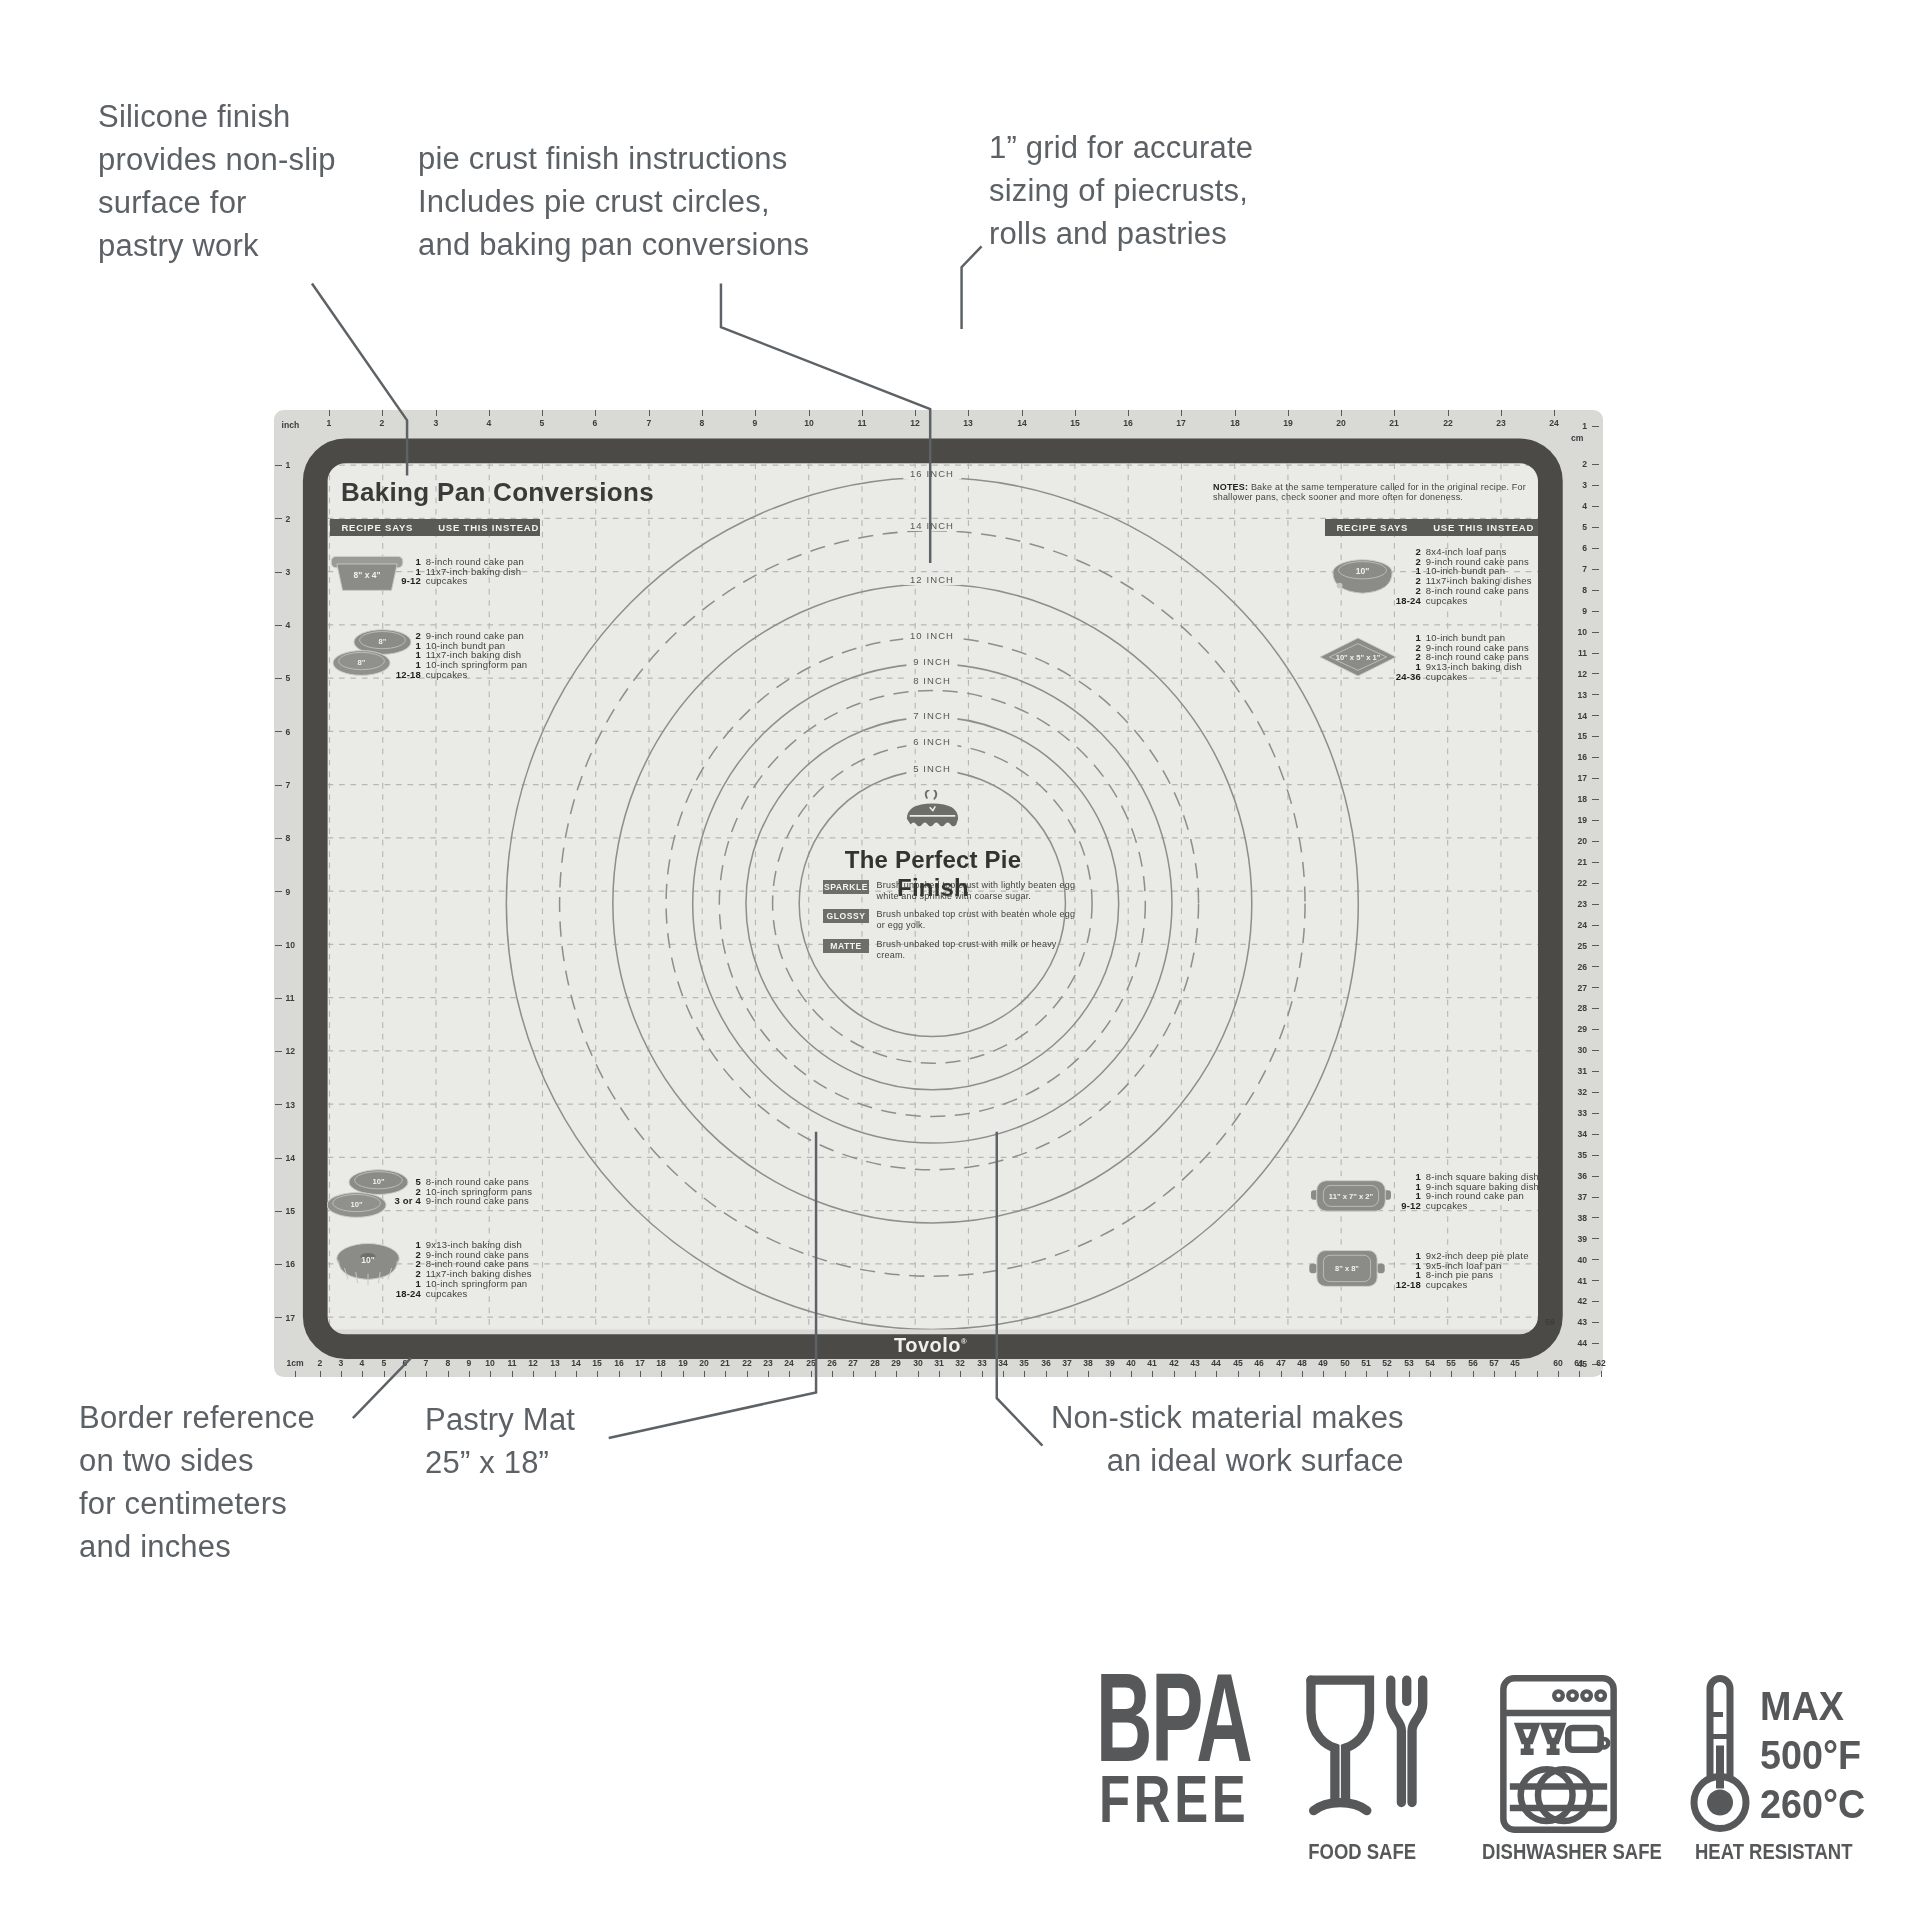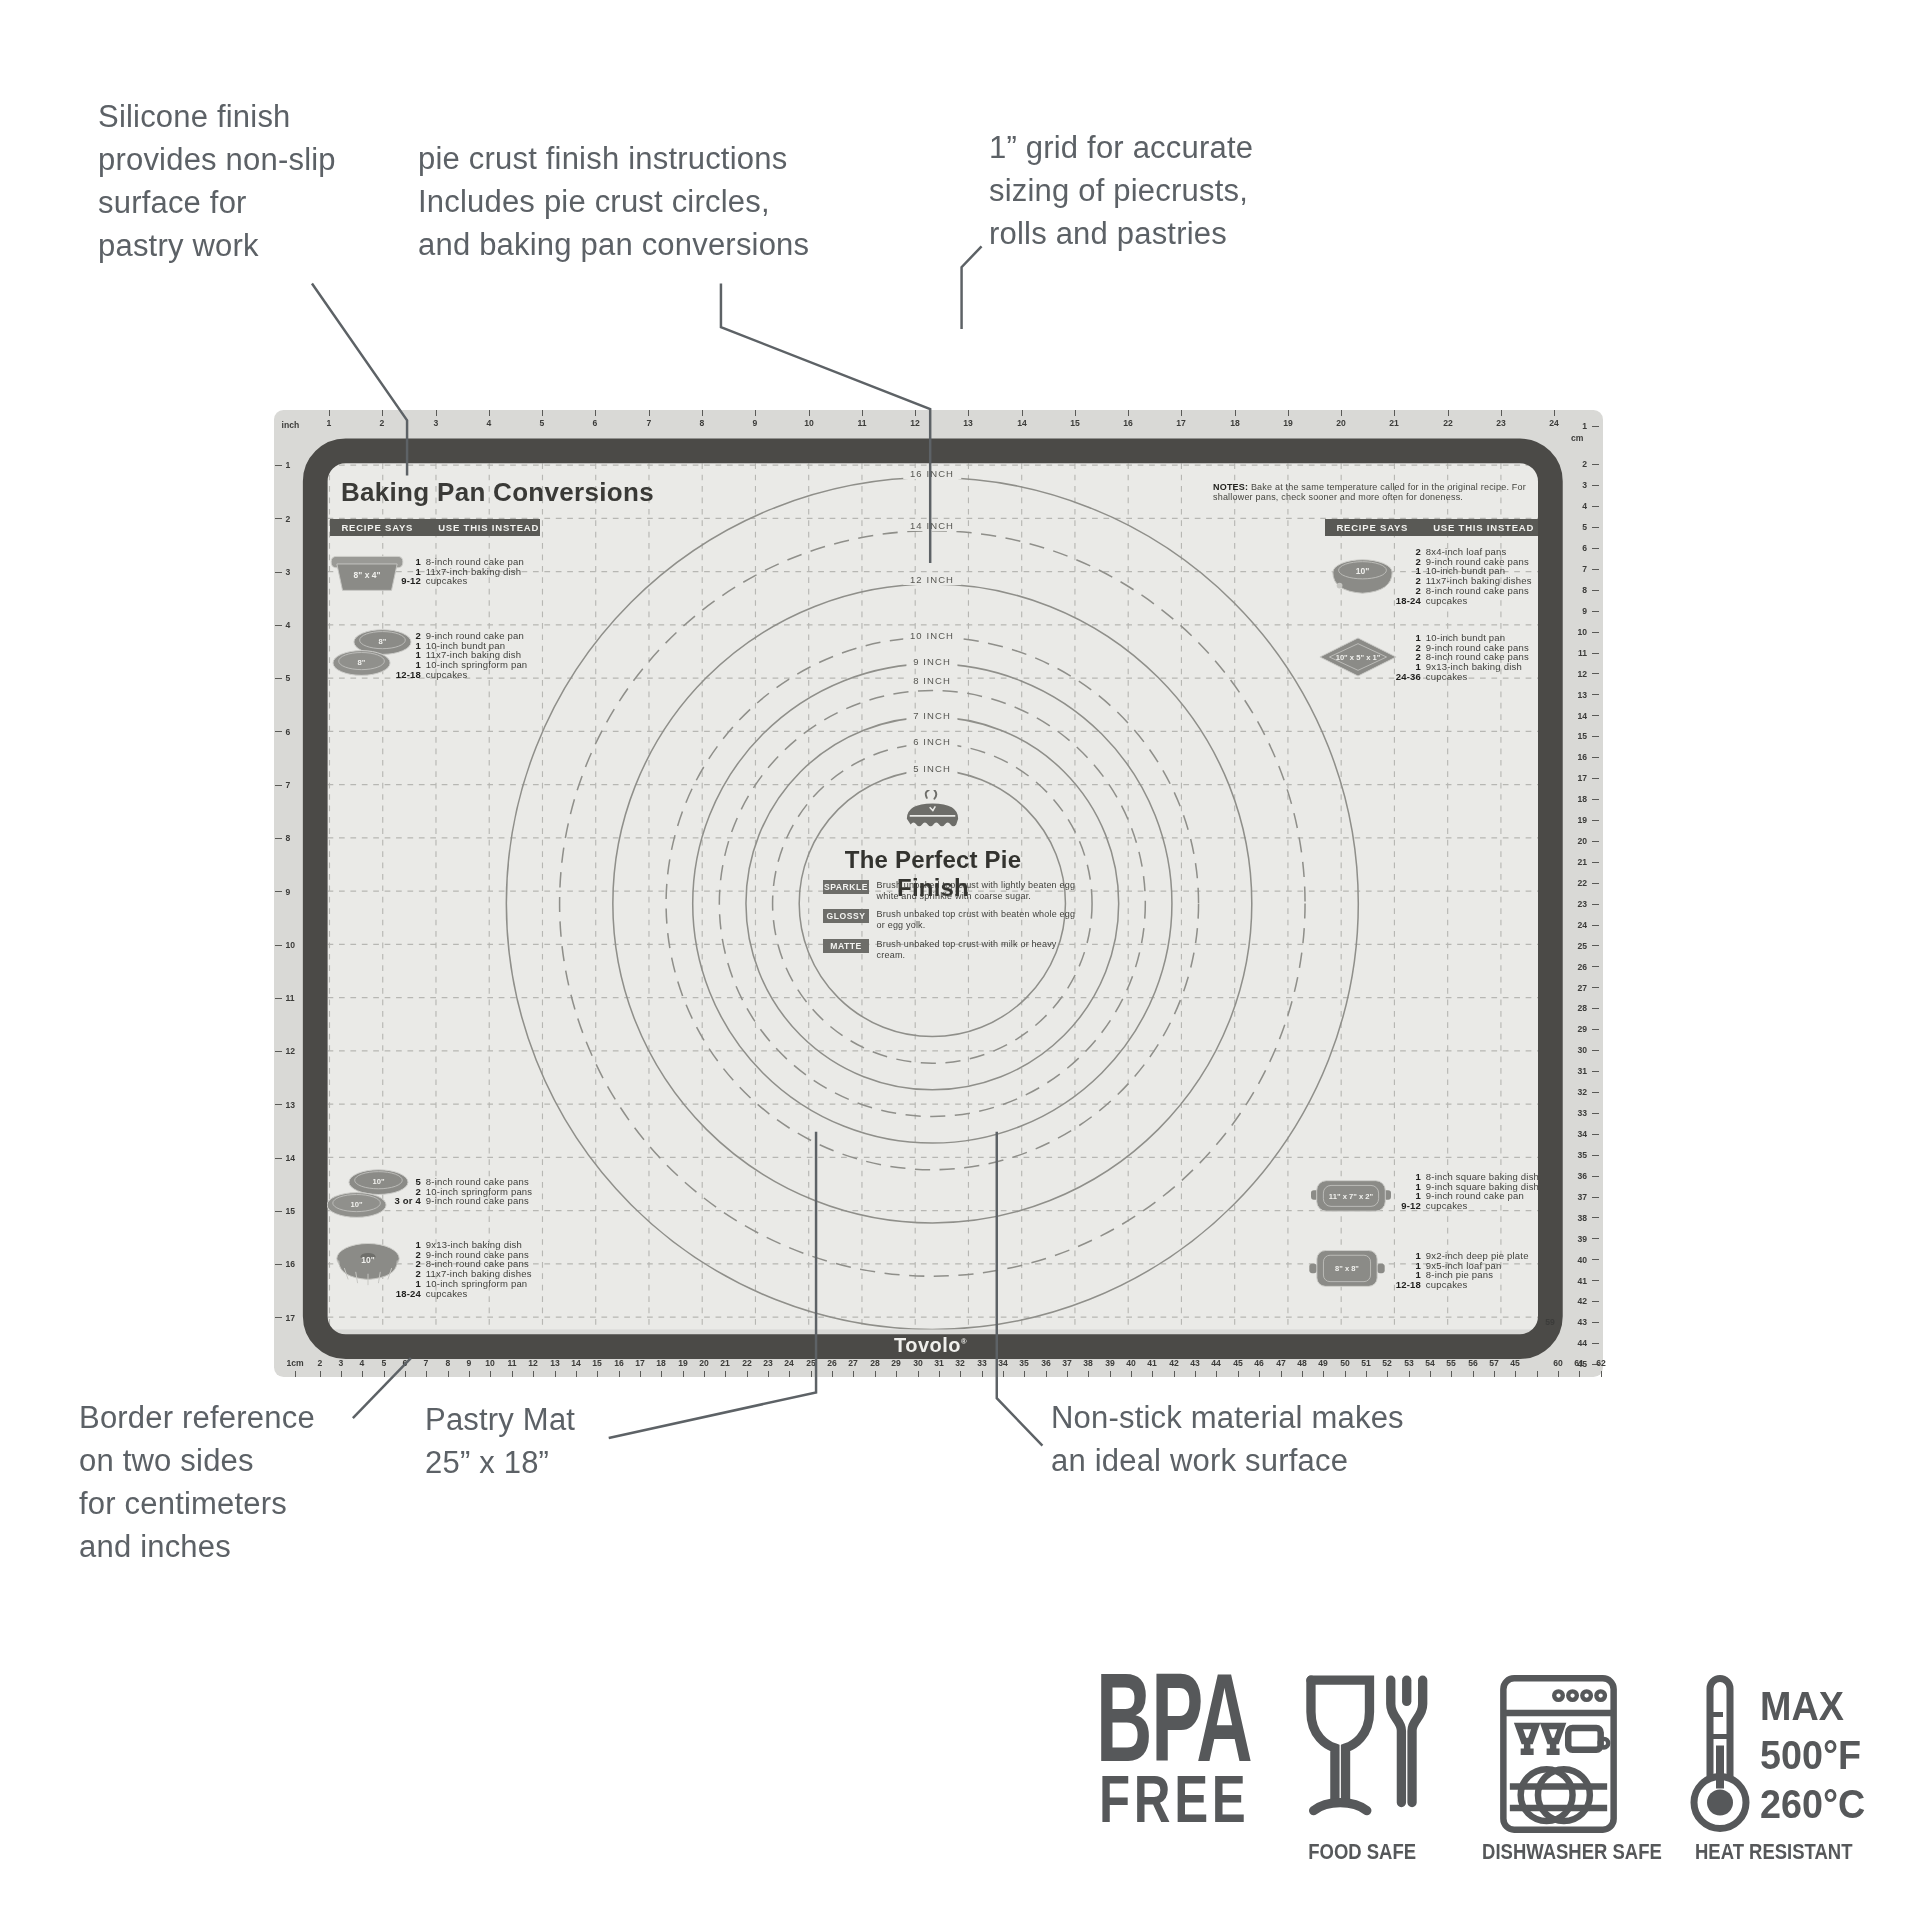--- a/index.html
+++ b/index.html
@@ -71,21 +71,21 @@
   <div class="ann" style="left:79px;top:1396px;">
       <div>Border reference</div>
       <div>on two sides</div>
       <div>for centimeters</div>
       <div>and inches</div>
     </div>
   <div class="ann" style="left:425px;top:1398px;">
       <div>Pastry Mat</div>
       <div>25” x 18”</div>
     </div>
-  <div class="ann" style="left:1051px;top:1396px;">
+  <div class="ann" style="left:1051px;top:1396px;text-align:right;">
       <div>Non-stick material makes</div>
       <div>an ideal work surface</div>
     </div>
 
   <svg class="callouts" width="1926" height="1926" viewBox="0 0 2025 2025">
     <g fill="none" stroke="#5d6266" stroke-width="2.6">
       <polyline points="328,298 428,442 428,500"></polyline>
       <polyline points="758,298 758,344 978,430 978,592"></polyline>
       <polyline points="1032,259 1011,281 1011,346"></polyline>
       <polyline points="371,1491 432,1428"></polyline>

